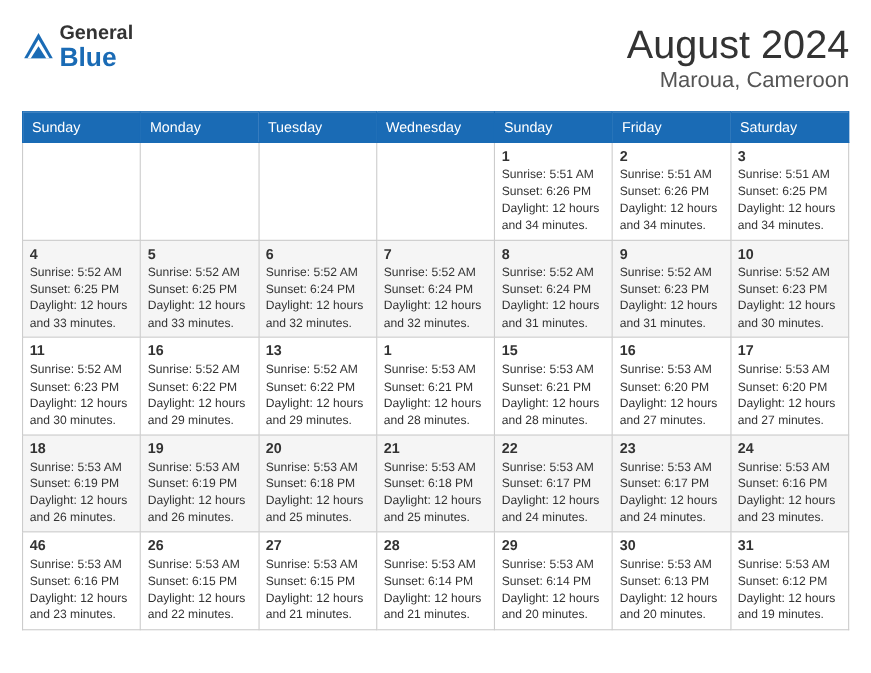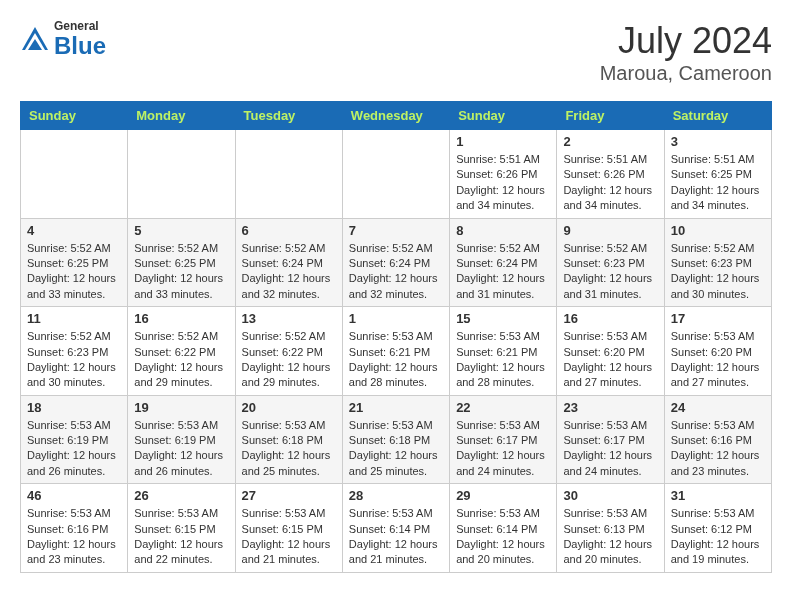--- a/index.html
+++ b/index.html
@@ -20,21 +20,21 @@
       display: flex;
       align-items: center;
       gap: 4px;
     }
     .logo-text {
       display: flex;
       flex-direction: column;
       line-height: 1.1;
     }
     .logo-general {
-      font-size: 12px;
+      font-size: 18px;
       font-weight: bold;
       color: #333;
     }
     .logo-blue {
       font-size: 24px;
       font-weight: bold;
       color: #1a6bb5;
     }
     .logo-icon {
       width: 30px;
@@ -52,25 +52,25 @@
       font-size: 20px;
       color: #555;
     }
     .calendar {
       width: 100%;
       border-collapse: collapse;
       font-size: 11px;
     }
     .calendar th {
       background-color: #1a6bb5;
-      color: #bef264;
+      color: #ffffff;
       text-align: left;
       padding: 6px 8px;
       font-size: 13px;
-      font-weight: bold;
+      font-weight: normal;
       border: 1px solid #1a6bb5;
     }
     .calendar td {
       vertical-align: top;
       border: 1px solid #ccc;
       padding: 4px 6px;
       width: 107px;
       min-height: 80px;
       background: #fff;
     }
@@ -100,21 +100,21 @@
       <polygon points="15,2 28,25 2,25" fill="#1a6bb5"></polygon>
       <polygon points="15,8 25,25 5,25" fill="#fff"></polygon>
       <polygon points="15,14 22,25 8,25" fill="#1a6bb5"></polygon>
     </svg>
     <div class="logo-text">
       <span class="logo-general">General</span>
       <span class="logo-blue">Blue</span>
     </div>
   </div>
   <div class="title-block">
-    <div class="month-year">July 2024</div>
+    <div class="month-year">August 2024</div>
     <div class="location">Maroua, Cameroon</div>
   </div>
 </div>
 
 <table class="calendar">
   <thead>
     <tr>
     <th>Sunday</th>
         <th>Monday</th>
         <th>Tuesday</th>

